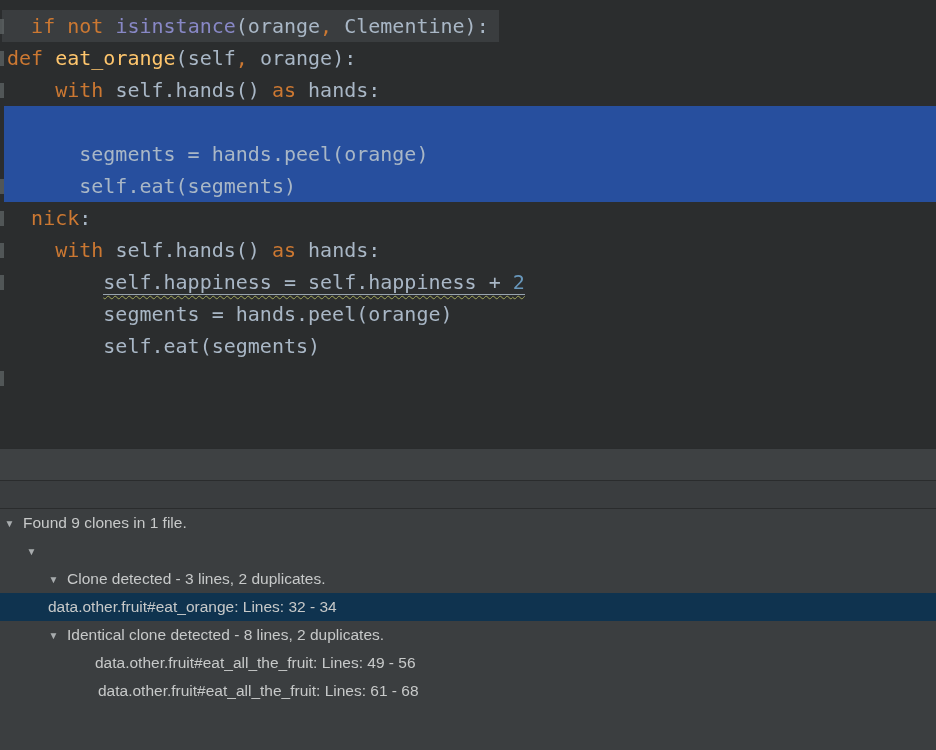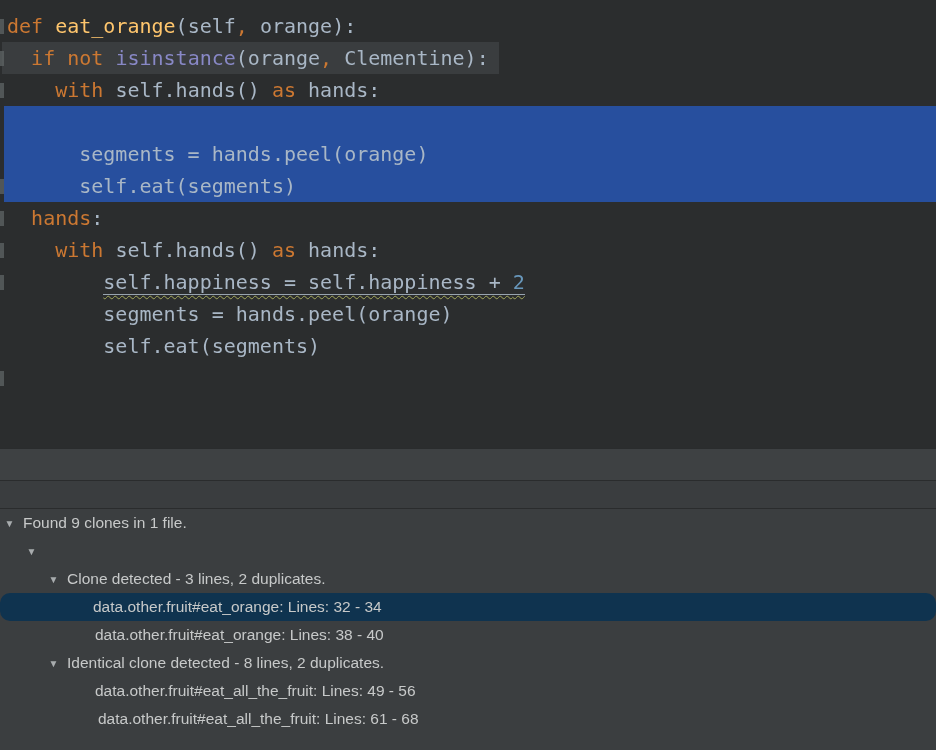--- a/index.html
+++ b/index.html
@@ -66,44 +66,43 @@
   .expander{
     display:inline-block;width:13px;margin-right:7px;
     font-size:10px;color:var(--expander);text-align:center;flex:0 0 13px;
   }
   .tree-label{color:inherit;}
 </style>
 </head>
 <body>
 
 <div class="editor" id="editor">
+    <div class="code-line"><span class="line-content line-highlight"><span>  </span><span><span class="tk-kw">if not </span><span class="tk-bi">isinstance</span><span class="tk-pl">(orange</span><span class="tk-kw">,</span><span class="tk-pl"> Clementine):</span></span></span></div>
     <div class="code-line"><span class="line-content"><span></span><span><span class="tk-kw">def </span><span class="tk-fn">eat_orange</span><span class="tk-pl">(self</span><span class="tk-kw">,</span><span class="tk-pl"> orange):</span></span></span></div>
-    <div class="code-line"><span class="line-content line-highlight"><span>  </span><span><span class="tk-kw">if not </span><span class="tk-bi">isinstance</span><span class="tk-pl">(orange</span><span class="tk-kw">,</span><span class="tk-pl"> Clementine):</span></span></span></div>
     <div class="code-line"><span class="line-content"><span>    </span><span><span class="tk-kw">with </span><span class="tk-pl">self.hands() </span><span class="tk-kw">as </span><span class="tk-pl">hands:</span></span></span></div>
     <div class="code-line selected"><span class="line-content"><span>      </span></span></div>
     <div class="code-line selected"><span class="line-content"><span>      </span><span><span class="tk-pl">segments = hands.peel(orange)</span></span></span></div>
     <div class="code-line selected"><span class="line-content"><span>      </span><span><span class="tk-pl">self.eat(segments)</span></span></span></div>
-    <div class="code-line"><span class="line-content"><span>  </span><span><span class="tk-kw">hands</span><span class="tk-pl">:</span></span></span></div>
+    <div class="code-line"><span class="line-content"><span>  </span><span><span class="tk-kw">nick</span><span class="tk-pl">:</span></span></span></div>
     <div class="code-line"><span class="line-content"><span>    </span><span><span class="tk-kw">with </span><span class="tk-pl">self.hands() </span><span class="tk-kw">as </span><span class="tk-pl">hands:</span></span></span></div>
     <div class="code-line"><span class="line-content"><span>        </span><span class="clone-underline"><span class="tk-pl">self.happiness = self.happiness + </span><span class="tk-num">2</span></span></span></div>
     <div class="code-line"><span class="line-content"><span>        </span><span><span class="tk-pl">segments = hands.peel(orange)</span></span></span></div>
     <div class="code-line"><span class="line-content"><span>        </span><span><span class="tk-pl">self.eat(segments)</span></span></span></div>
     <div class="gutter-mark" style="top: 19px;"></div>
     <div class="gutter-mark" style="top: 51px;"></div>
     <div class="gutter-mark" style="top: 83px;"></div>
     <div class="gutter-mark" style="top: 179px;"></div>
     <div class="gutter-mark" style="top: 211px;"></div>
     <div class="gutter-mark" style="top: 243px;"></div>
     <div class="gutter-mark" style="top: 275px;"></div>
     <div class="gutter-mark" style="top: 371px;"></div>
   </div>
 <div class="band1"></div>
 <div class="band2"></div>
 <div class="tree" id="tree">
     <div class="tree-row" style="padding-left: 3px;"><span class="expander">▼</span><span class="tree-label">Found 9 clones in 1 file.</span></div>
     <div class="tree-row" style="padding-left: 25px;"><span class="expander">▼</span></div>
     <div class="tree-row" style="padding-left: 47px;"><span class="expander">▼</span><span class="tree-label">Clone detected - 3 lines, 2 duplicates.</span></div>
-    <div class="tree-row selected-row" style="padding-left: 93px; border-radius: 10px;"><span class="tree-label">data.other.fruit#eat_orange: Lines: 32 - 34</span></div>
-    <div class="tree-row" style="padding-left: 95px;"><span class="tree-label">data.other.fruit#eat_orange: Lines: 38 - 40</span></div>
+    <div class="tree-row selected-row" style="padding-left: 48px;"><span class="tree-label">data.other.fruit#eat_orange: Lines: 32 - 34</span></div>
     <div class="tree-row" style="padding-left: 47px;"><span class="expander">▼</span><span class="tree-label">Identical clone detected - 8 lines, 2 duplicates.</span></div>
     <div class="tree-row" style="padding-left: 95px; text-align: right;"><span class="tree-label">data.other.fruit#eat_all_the_fruit: Lines: 49 - 56</span></div>
     <div class="tree-row" style="padding-left: 98px;"><span class="tree-label">data.other.fruit#eat_all_the_fruit: Lines: 61 - 68</span></div>
   </div>
 
 </body></html>

